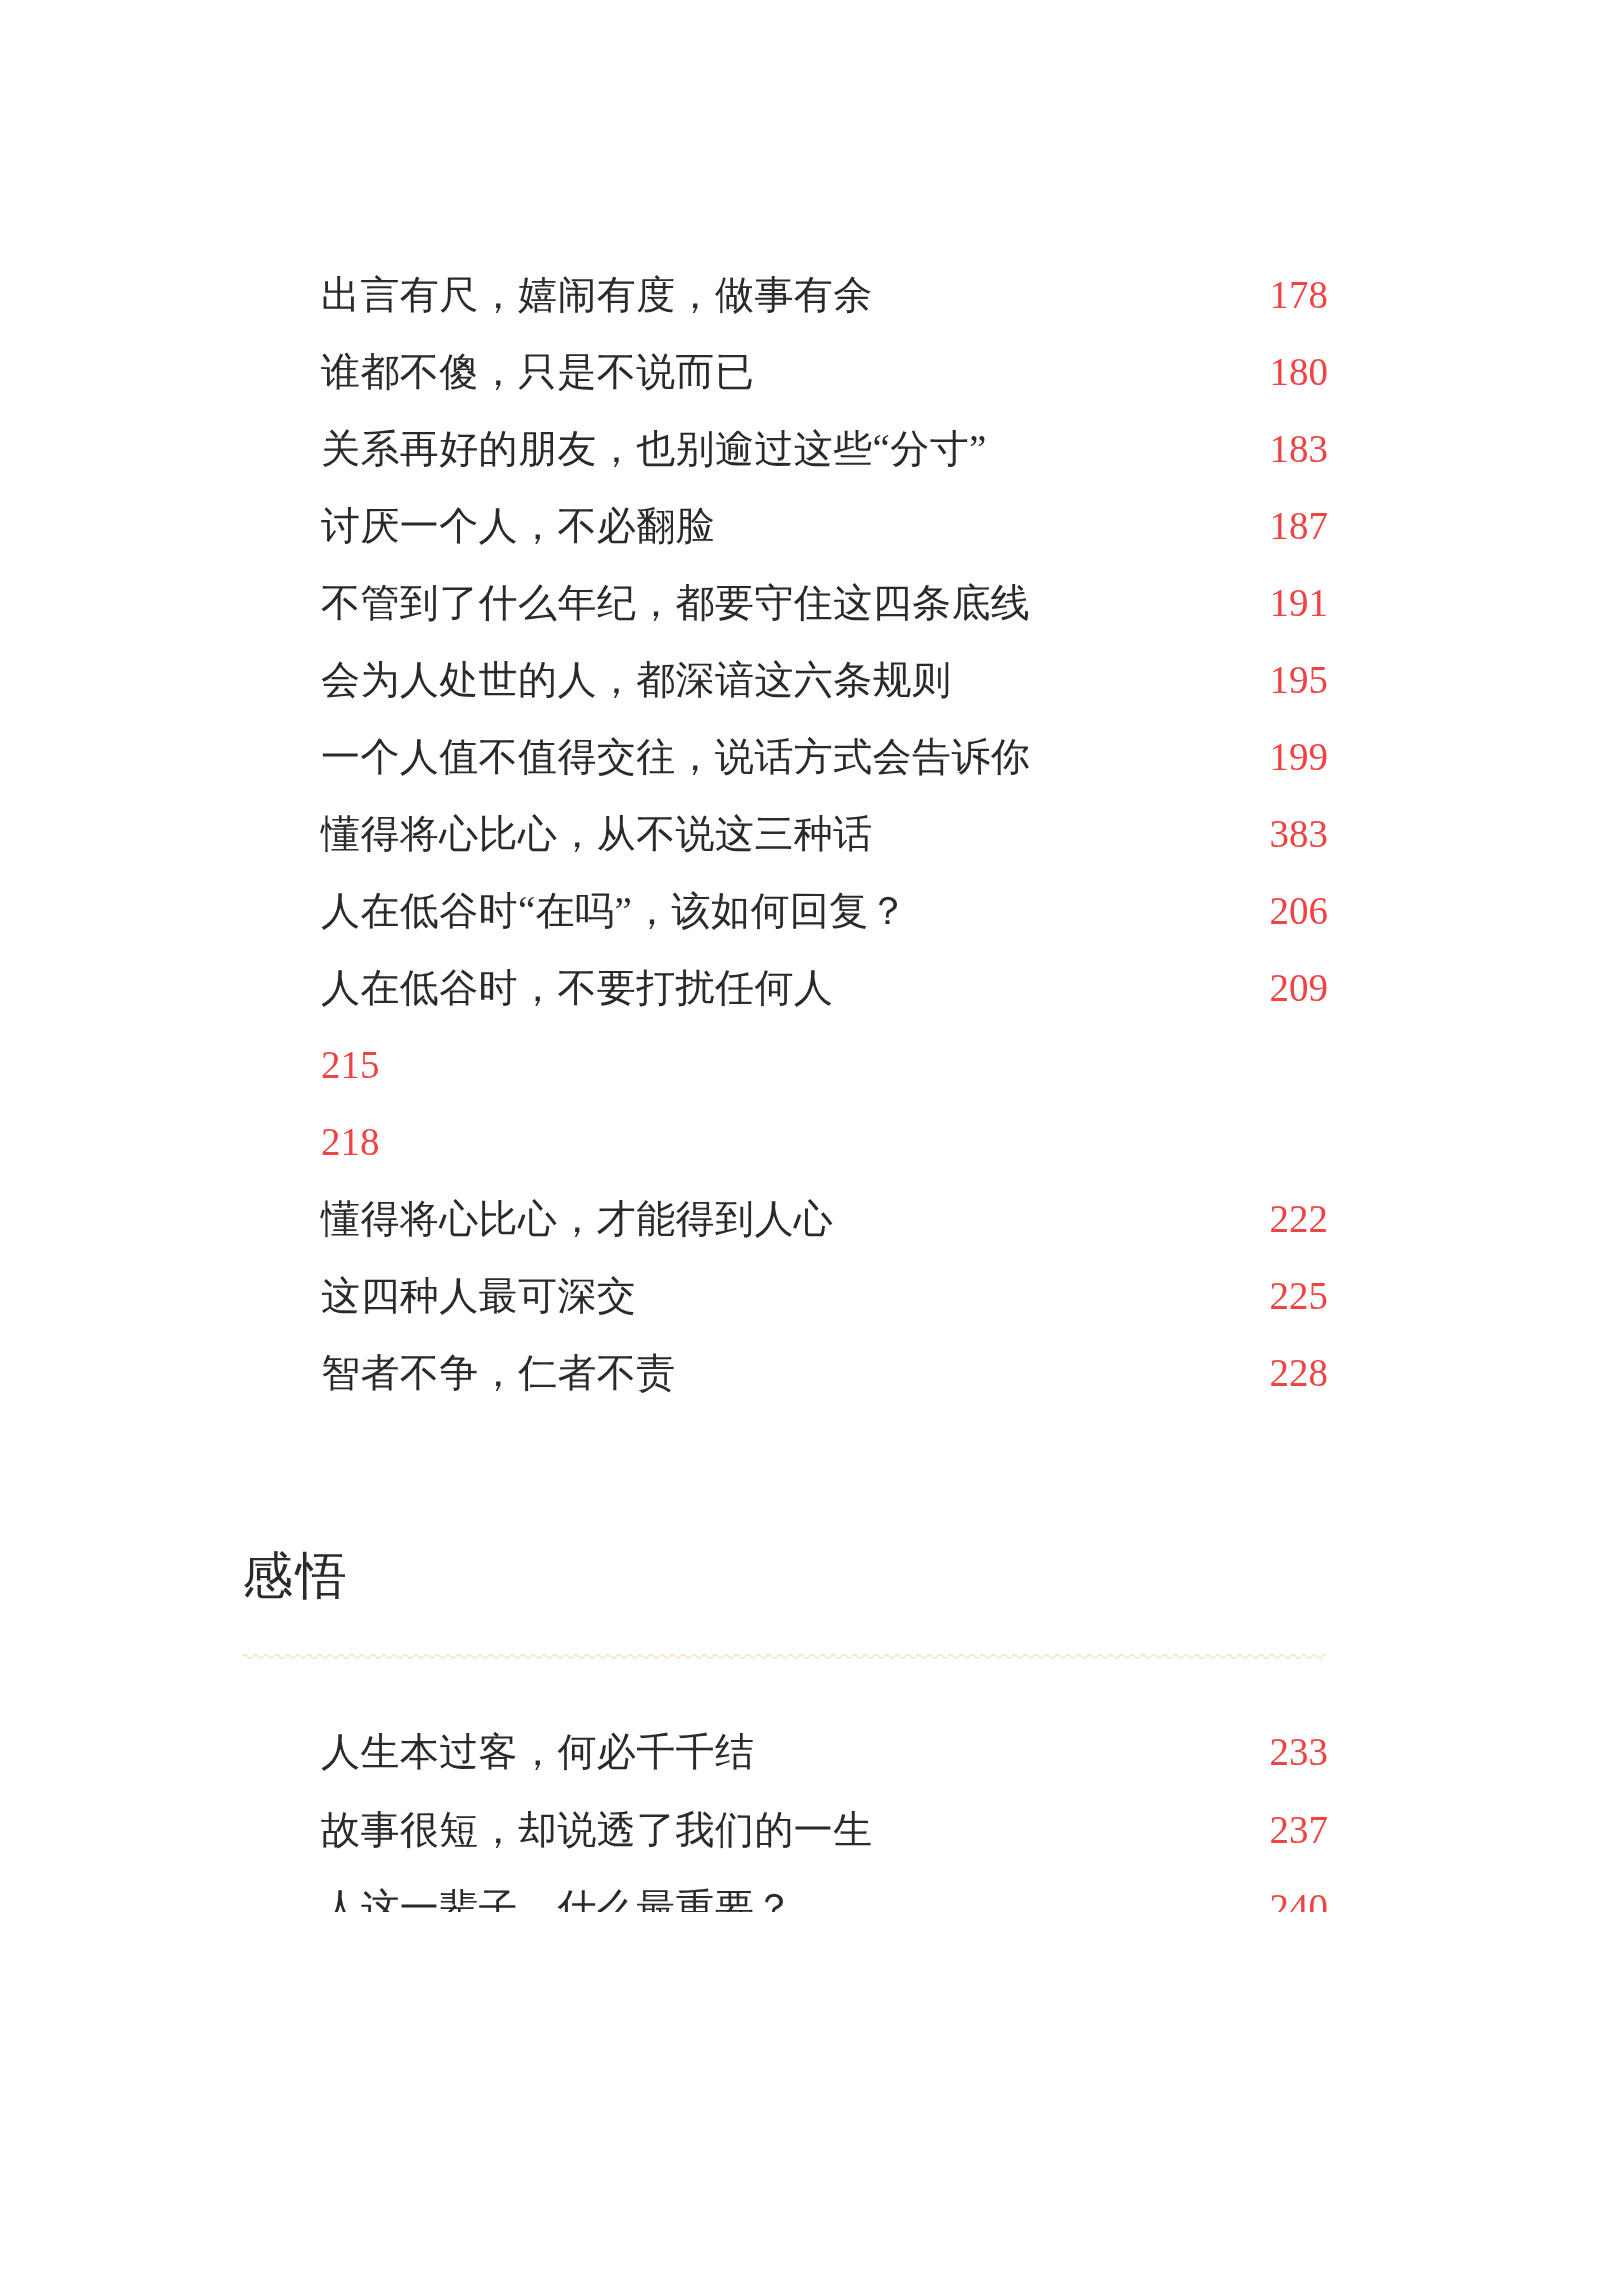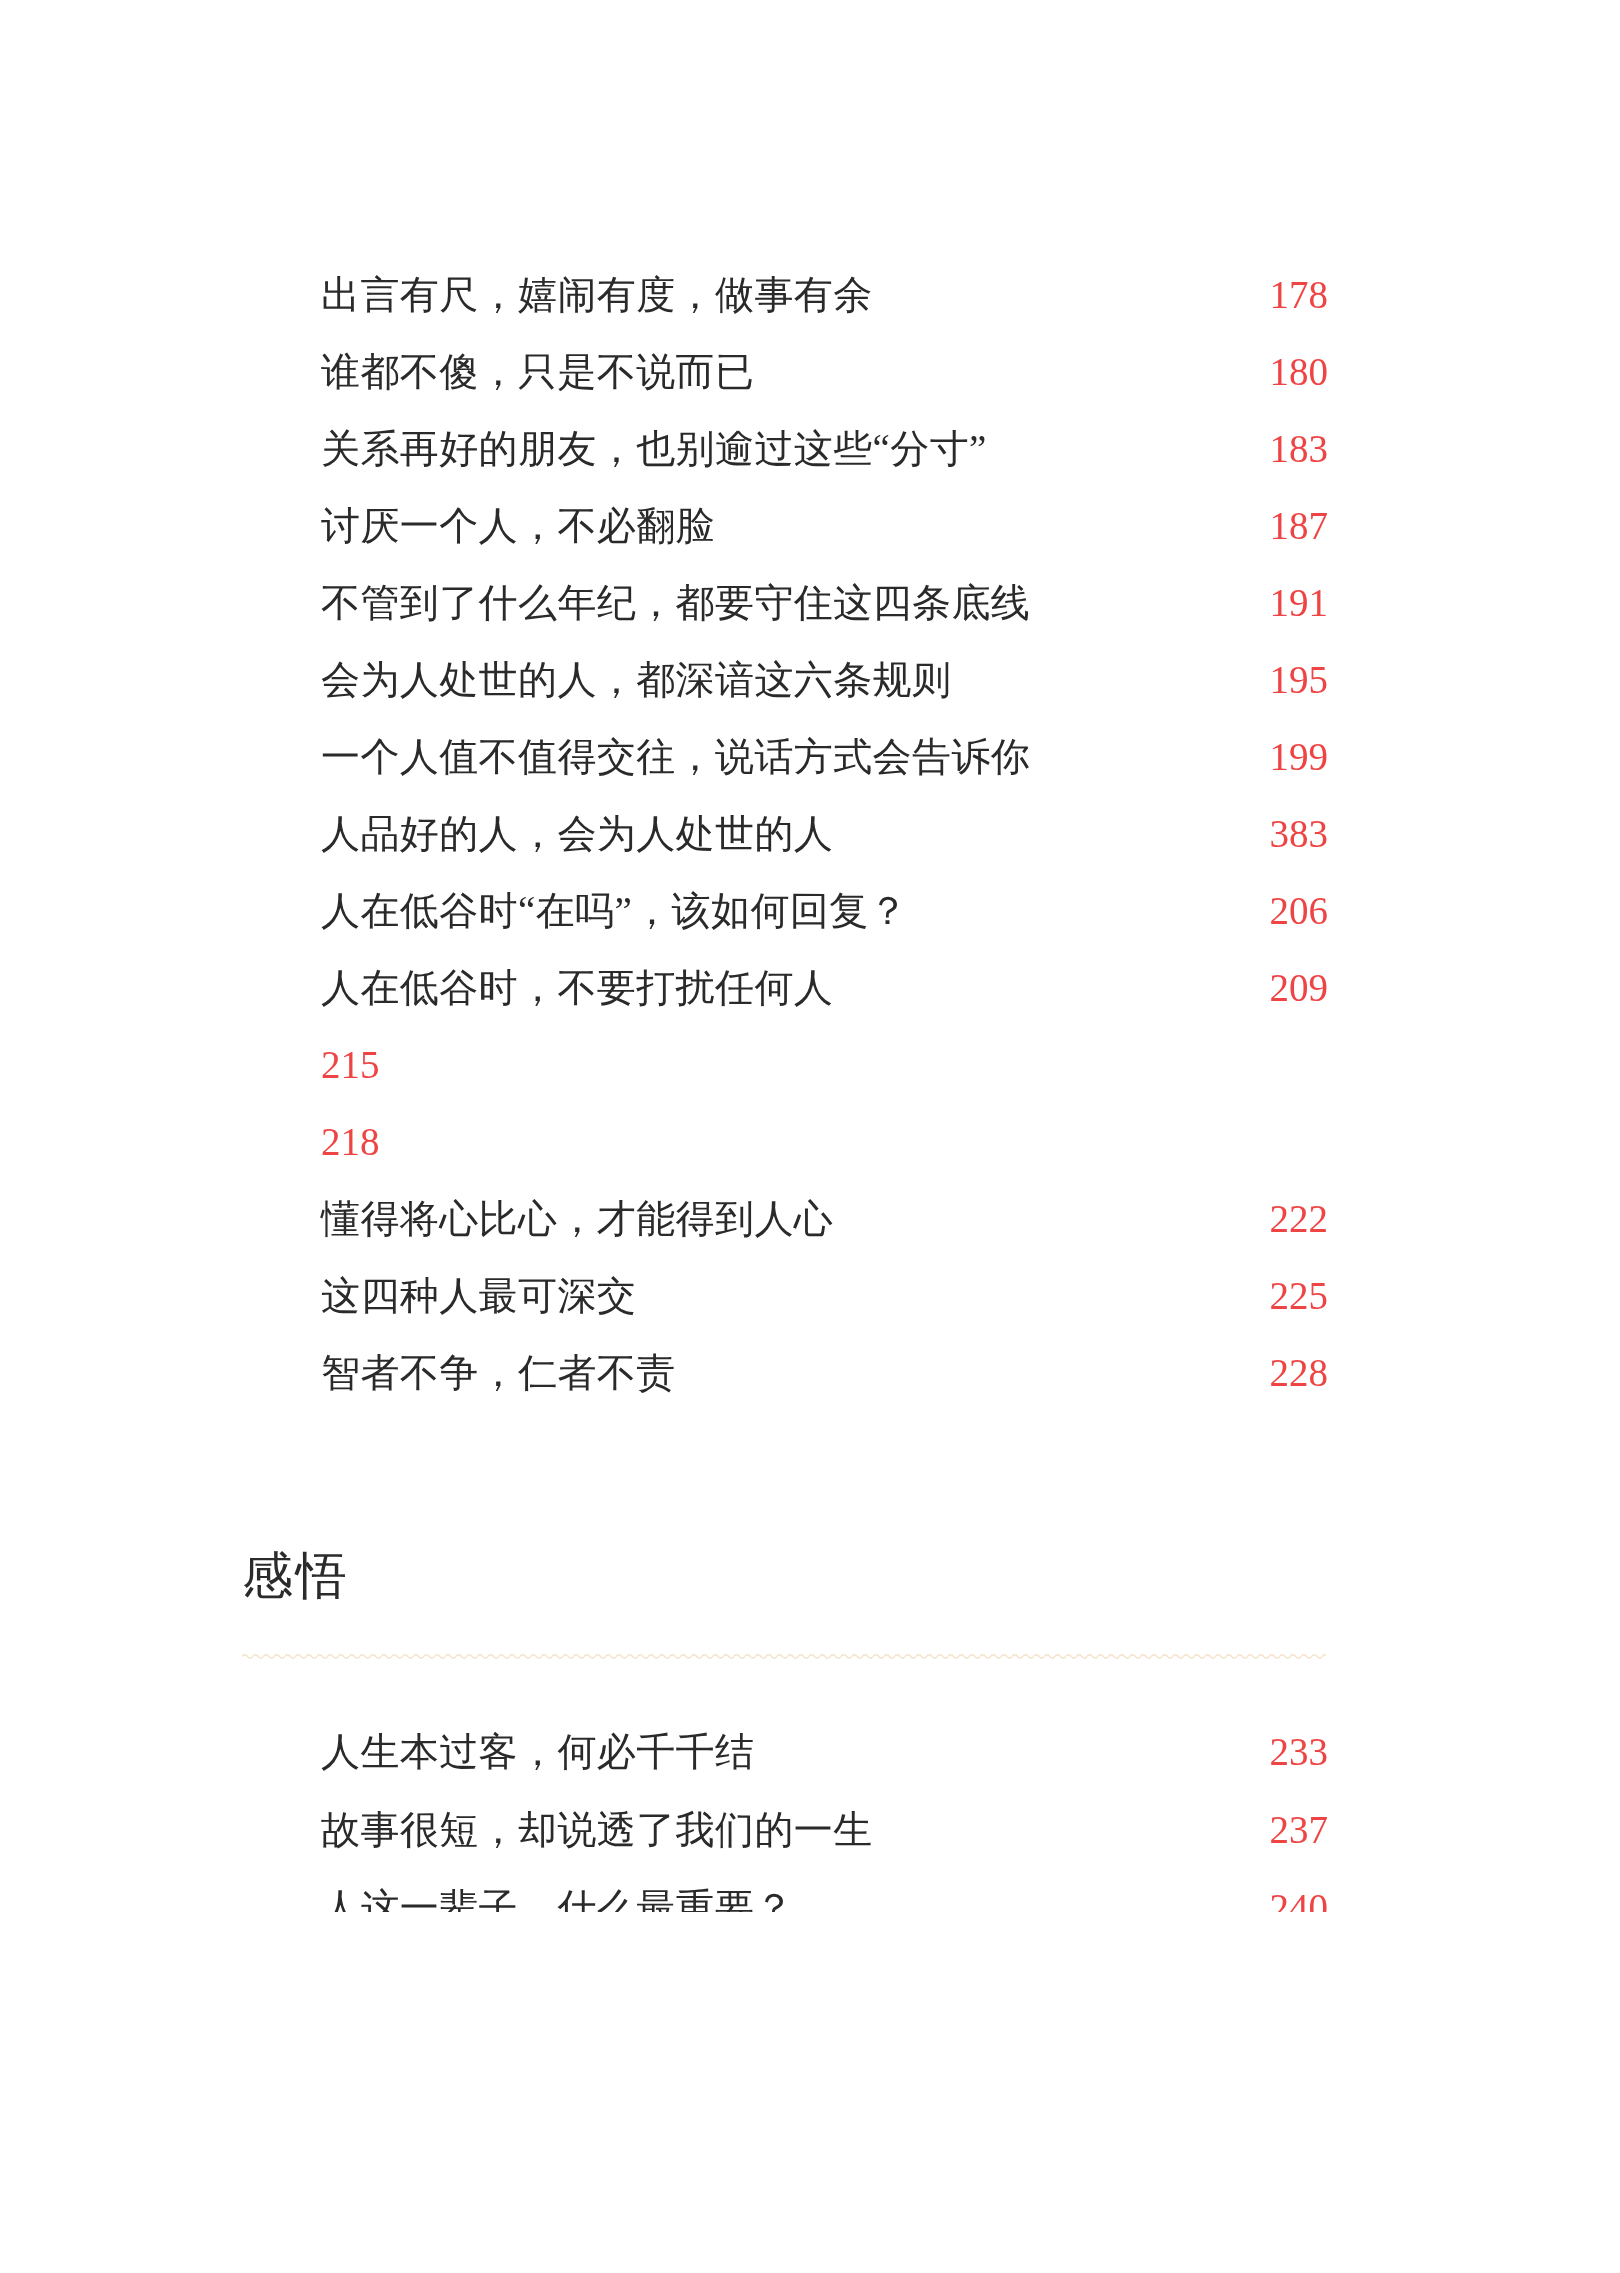--- a/index.html
+++ b/index.html
@@ -109,21 +109,21 @@
     </li>
     <li class="row">
       <span class="entry-title">会为人处世的人，都深谙这六条规则</span>
       <span class="entry-page">195</span>
     </li>
     <li class="row">
       <span class="entry-title">一个人值不值得交往，说话方式会告诉你</span>
       <span class="entry-page">199</span>
     </li>
     <li class="row">
-      <span class="entry-title">人品好的人，会为人处世的人</span>
+      <span class="entry-title">懂得将心比心，从不说这三种话</span>
       <span class="entry-page">383</span>
     </li>
     <li class="row">
       <span class="entry-title">人在低谷时“在吗”，该如何回复？</span>
       <span class="entry-page">206</span>
     </li>
     <li class="row">
       <span class="entry-title">人在低谷时，不要打扰任何人</span>
       <span class="entry-page">209</span>
     </li>

